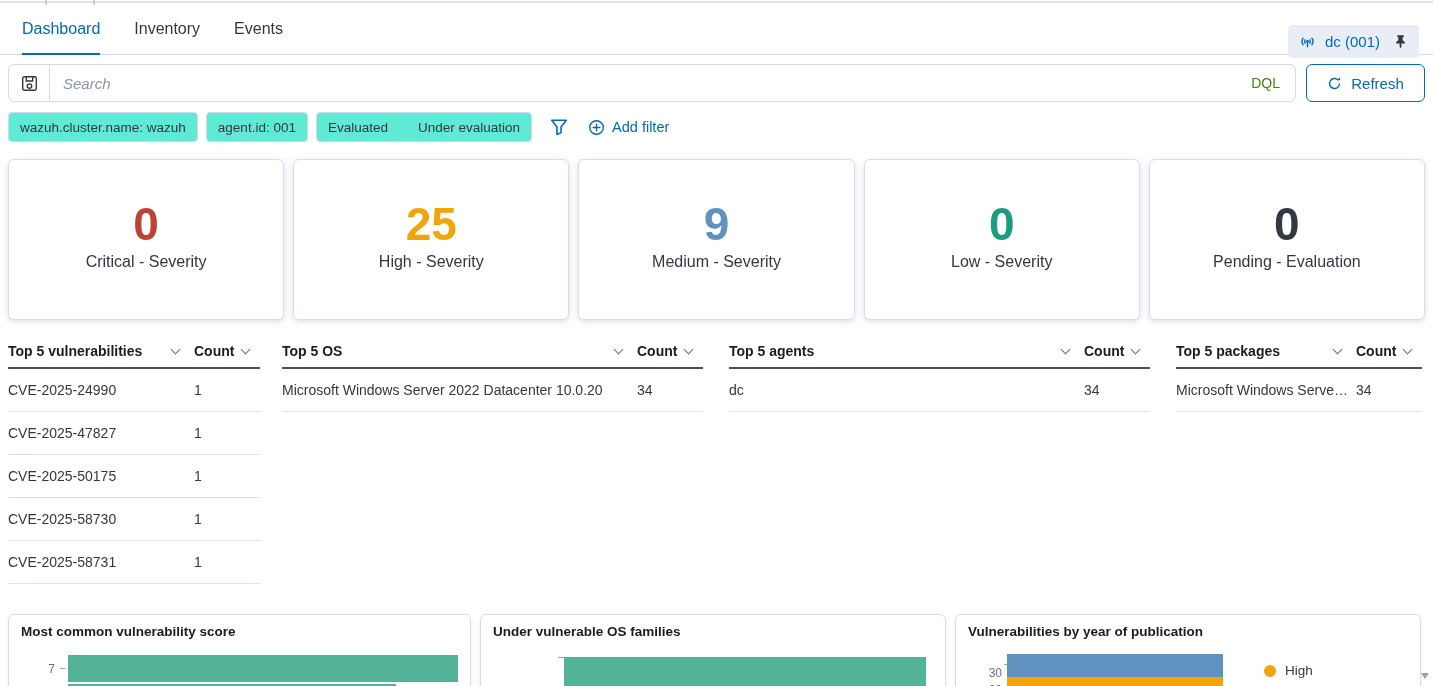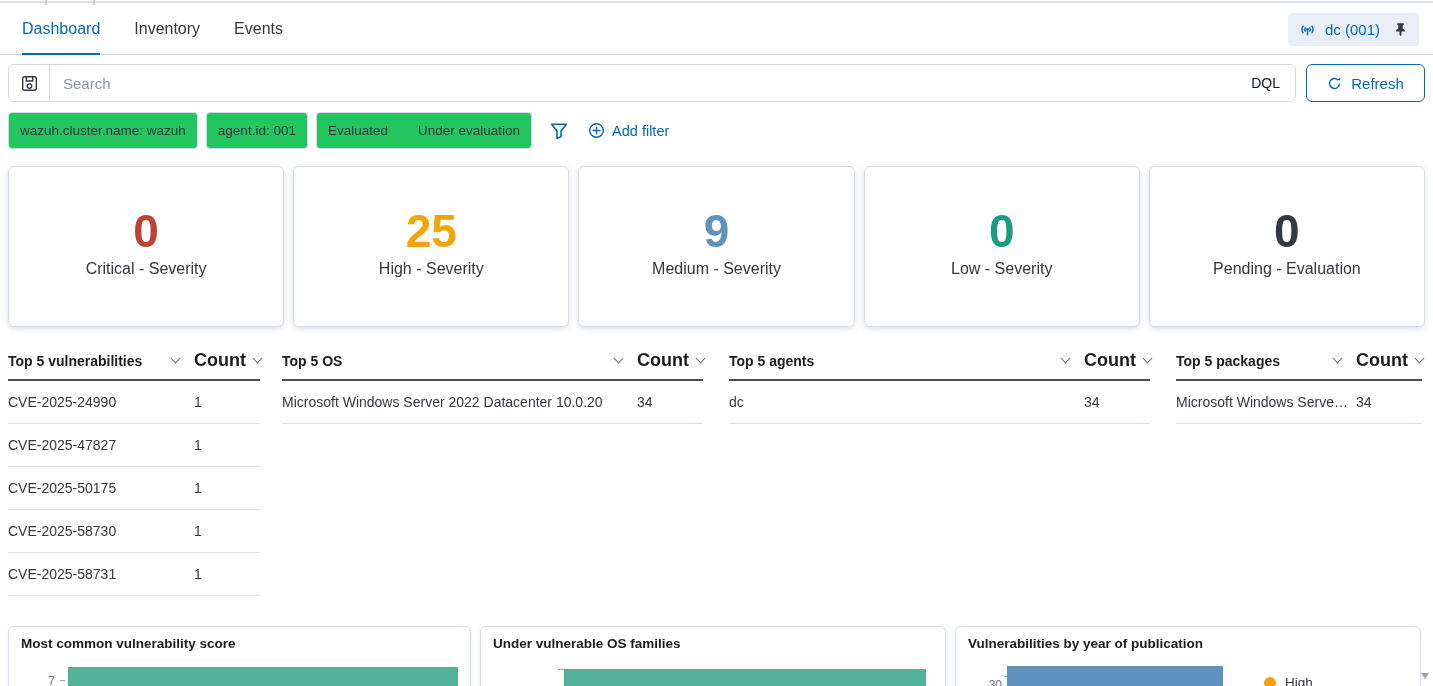--- a/index.html
+++ b/index.html
@@ -11,64 +11,64 @@
   
   .topstrip { height:3px; border-bottom:2px solid #DDE3EC; position:relative; }
   .topstrip .tick { position:absolute; top:0; width:2px; height:5px; background:#C6CEDB; }
 
   
   .tabbar { position:relative; height:52px; display:flex; align-items:stretch; gap:34px;
             padding-left:22px; border-bottom:1px solid #D3DAE6; }
   .tab { display:flex; align-items:center; font-size:16px; color:#343741; position:relative; cursor:pointer; }
   .tab.active { color:#006BB4; }
   .tab.active::after { content:""; position:absolute; left:0; right:0; bottom:-1px; height:2px; background:#006BB4; }
-  .agent-badge { position:absolute; right:14px; top:10px; height:33px; background:#E9EEF6;
+  .agent-badge { position:absolute; right:14px; top:22px; height:33px; background:#E9EEF6;
                  border-radius:4px; display:flex; align-items:center; gap:9px; padding:0 11px;
                  color:#006BB4; font-size:15px; cursor:pointer; }
   .agent-badge .pin { margin-left:4px; display:flex; }
 
   
   .queryrow { display:flex; align-items:center; gap:10px; margin:9px 8px 0; }
   .searchbox { flex:1; height:38px; border:1px solid #D3DAE6; border-radius:6px;
                display:flex; align-items:center; background:#fff; }
   .save-cell { width:41px; align-self:stretch; display:flex; align-items:center; justify-content:center;
                border-right:1px solid #D3DAE6; cursor:pointer; }
   .searchbox input { flex:1; border:none; outline:none; font-size:15px; padding:0 13px;
-                     color:#7f1d1d; font-family:inherit; background:transparent; }
+                     color:#7f1d1d; font-family:inherit; background:transparent;font-style:italic; }
   .searchbox input::placeholder { color:#8B95A5; }
-  .dql { font-size:14px; color:#0f172a; padding:0 15px; cursor:pointer; }
+  .dql { font-size:14px; color:#4d7c0f; padding:0 15px; cursor:pointer; }
   .refresh-btn { height:38px; min-width:119px; border:1px solid #006BB4; border-radius:6px;
                  background:#fff; color:#006BB4; font-size:15px; display:flex; align-items:center;
                  justify-content:center; gap:9px; cursor:pointer; }
 
   
   .filterrow { display:flex; align-items:center; gap:8px; margin:10px 8px 0; }
-  .chip { border:1px solid #D3DAE6; border-radius:4px; height:37px; display:flex; align-items:center;
-          padding:0 11px; font-size:13.5px; color:#343741; background:#22c55e; cursor:pointer; }
+  .chip { border:1px solid #D3DAE6; border-radius:4px; height:30px; display:flex; align-items:center;
+          padding:0 11px; font-size:13.5px; color:#343741; background:#5eead4; cursor:pointer; }
   .chip-group { gap:30px; }
   .funnel-btn { margin-left:10px; display:flex; cursor:pointer; }
   .addfilter { display:flex; align-items:center; gap:7px; color:#006BB4; font-size:14.5px;
                margin-left:12px; cursor:pointer; }
 
   
   .cards { display:flex; gap:9px; margin:17px 8px 0; }
   .card { flex:1; height:161px; background:#fff; border:1px solid #D8DEE9; border-radius:6px;
           box-shadow:0 2px 4px rgba(110,130,170,.16), 0 1px 8px rgba(110,130,170,.1);
           display:flex; flex-direction:column; align-items:center; justify-content:center; padding-bottom:8px; }
   .card .num { font-size:46px; font-weight:700; line-height:1.05; }
   .card .lbl { font-size:16px; color:#343741; margin-top:5px; }
   .n-critical{color:#BE4236}.n-high{color:#F0A50B}.n-medium{color:#6092C0}.n-low{color:#1C9C82}.n-pending{color:#333843}
 
   
   .tables { display:flex; margin:17px 8px 0; align-items:flex-start; }
   .t1{width:252px;margin-right:22px}.t2{width:421px;margin-right:26px}.t3{width:421px;margin-right:26px}.t4{width:246px}
   .thead { display:flex; align-items:center; border-bottom:2px solid #4A4E57; padding:6px 0 8px; }
   .th-name { flex:1; display:flex; align-items:center; min-width:0; font-weight:700; font-size:14px; color:#1A1C21; cursor:pointer; }
   .th-name .tname { white-space:nowrap; overflow:hidden; text-overflow:ellipsis; }
-  .th-count { width:66px; display:flex; align-items:center; font-weight:700; font-size:18px; color:#1A1C21; cursor:pointer; }
+  .th-count { width:66px; display:flex; align-items:center; font-weight:700; font-size:14px; color:#1A1C21; cursor:pointer; }
   .chev { display:inline-block; width:7px; height:7px; border-right:1.6px solid #69707D;
           border-bottom:1.6px solid #69707D; transform:rotate(45deg); margin-left:8px; margin-top:-4px; flex:0 0 auto; }
   .th-name .chev { margin-left:auto; margin-right:15px; }
   .trow { display:flex; align-items:center; height:43px; border-bottom:1px solid #DDE3EC; font-size:14px; color:#343741; }
   .td-name { flex:1; min-width:0; white-space:nowrap; overflow:hidden; text-overflow:ellipsis; padding-right:8px; }
   .td-count { width:66px; }
 
   
   .panels { display:flex; gap:9px; margin:30px 8px 0; }
   .panel { background:#fff; border:1px solid #D8DEE9; border-radius:6px; position:relative;

